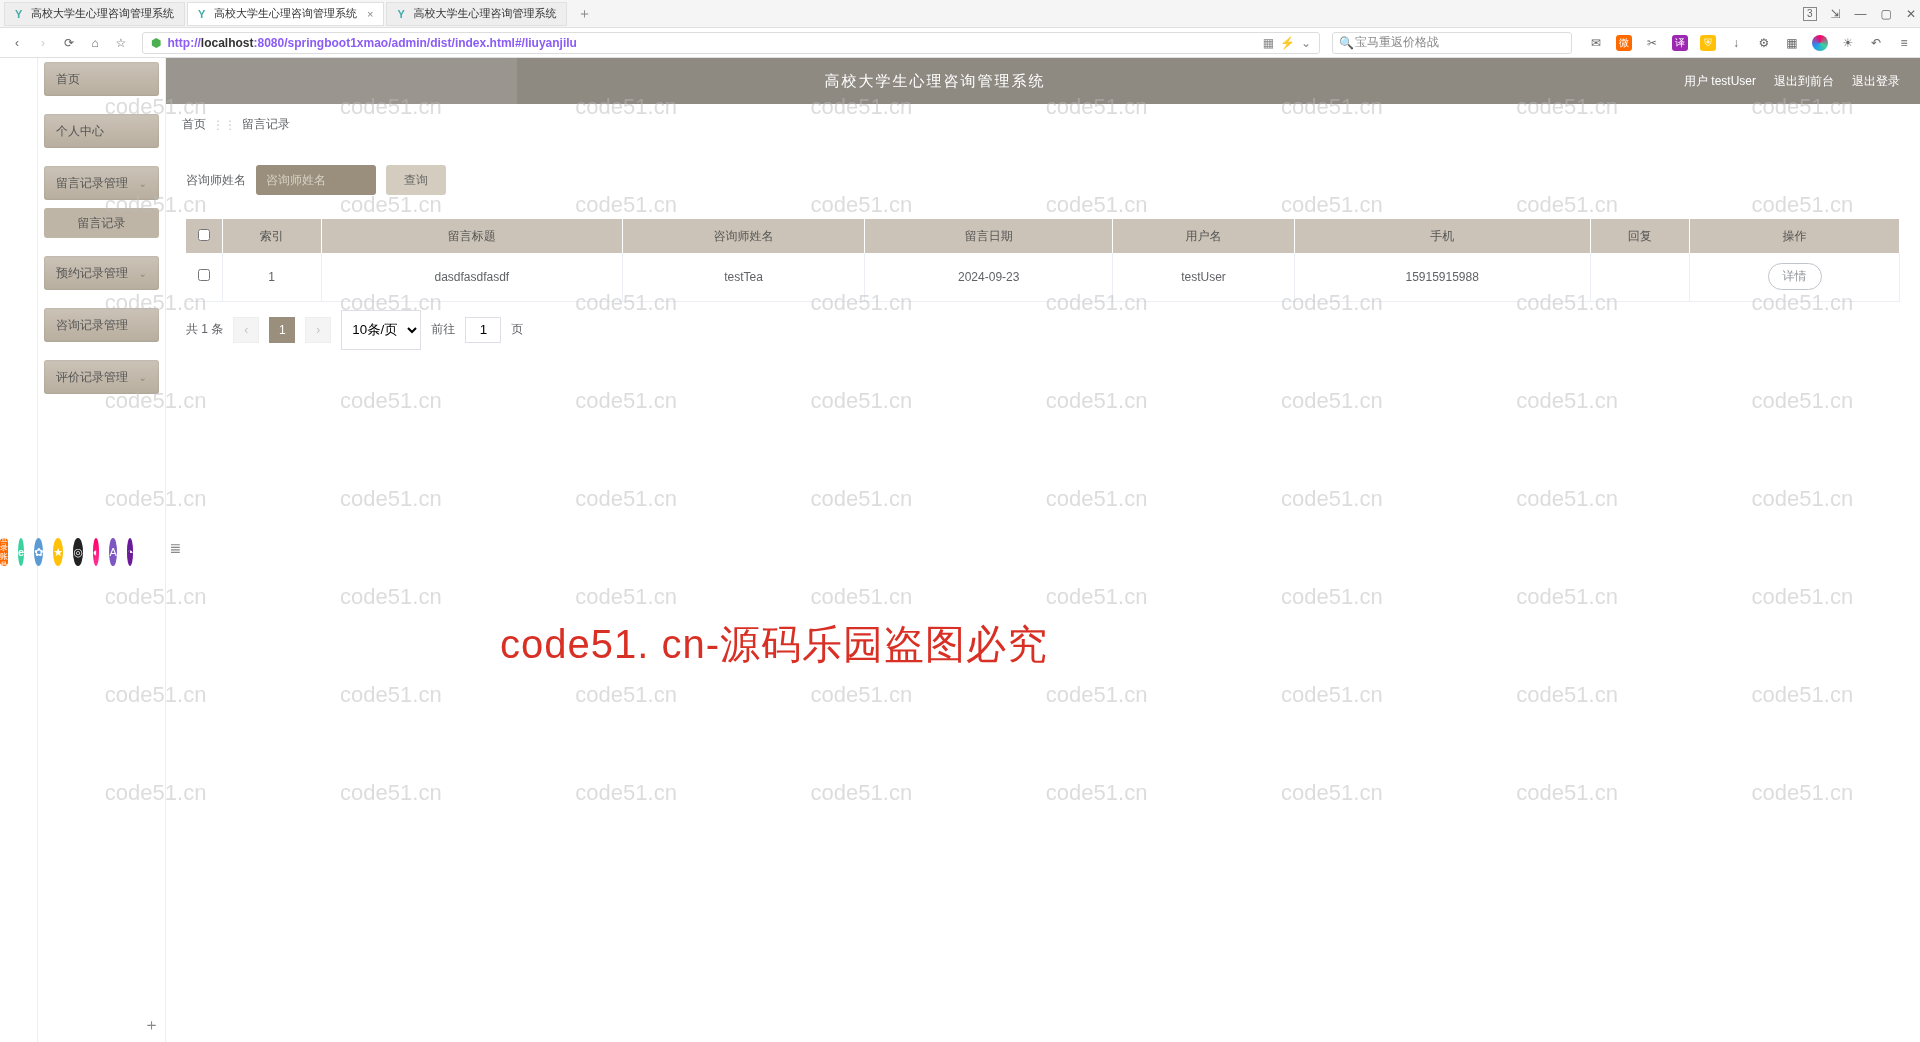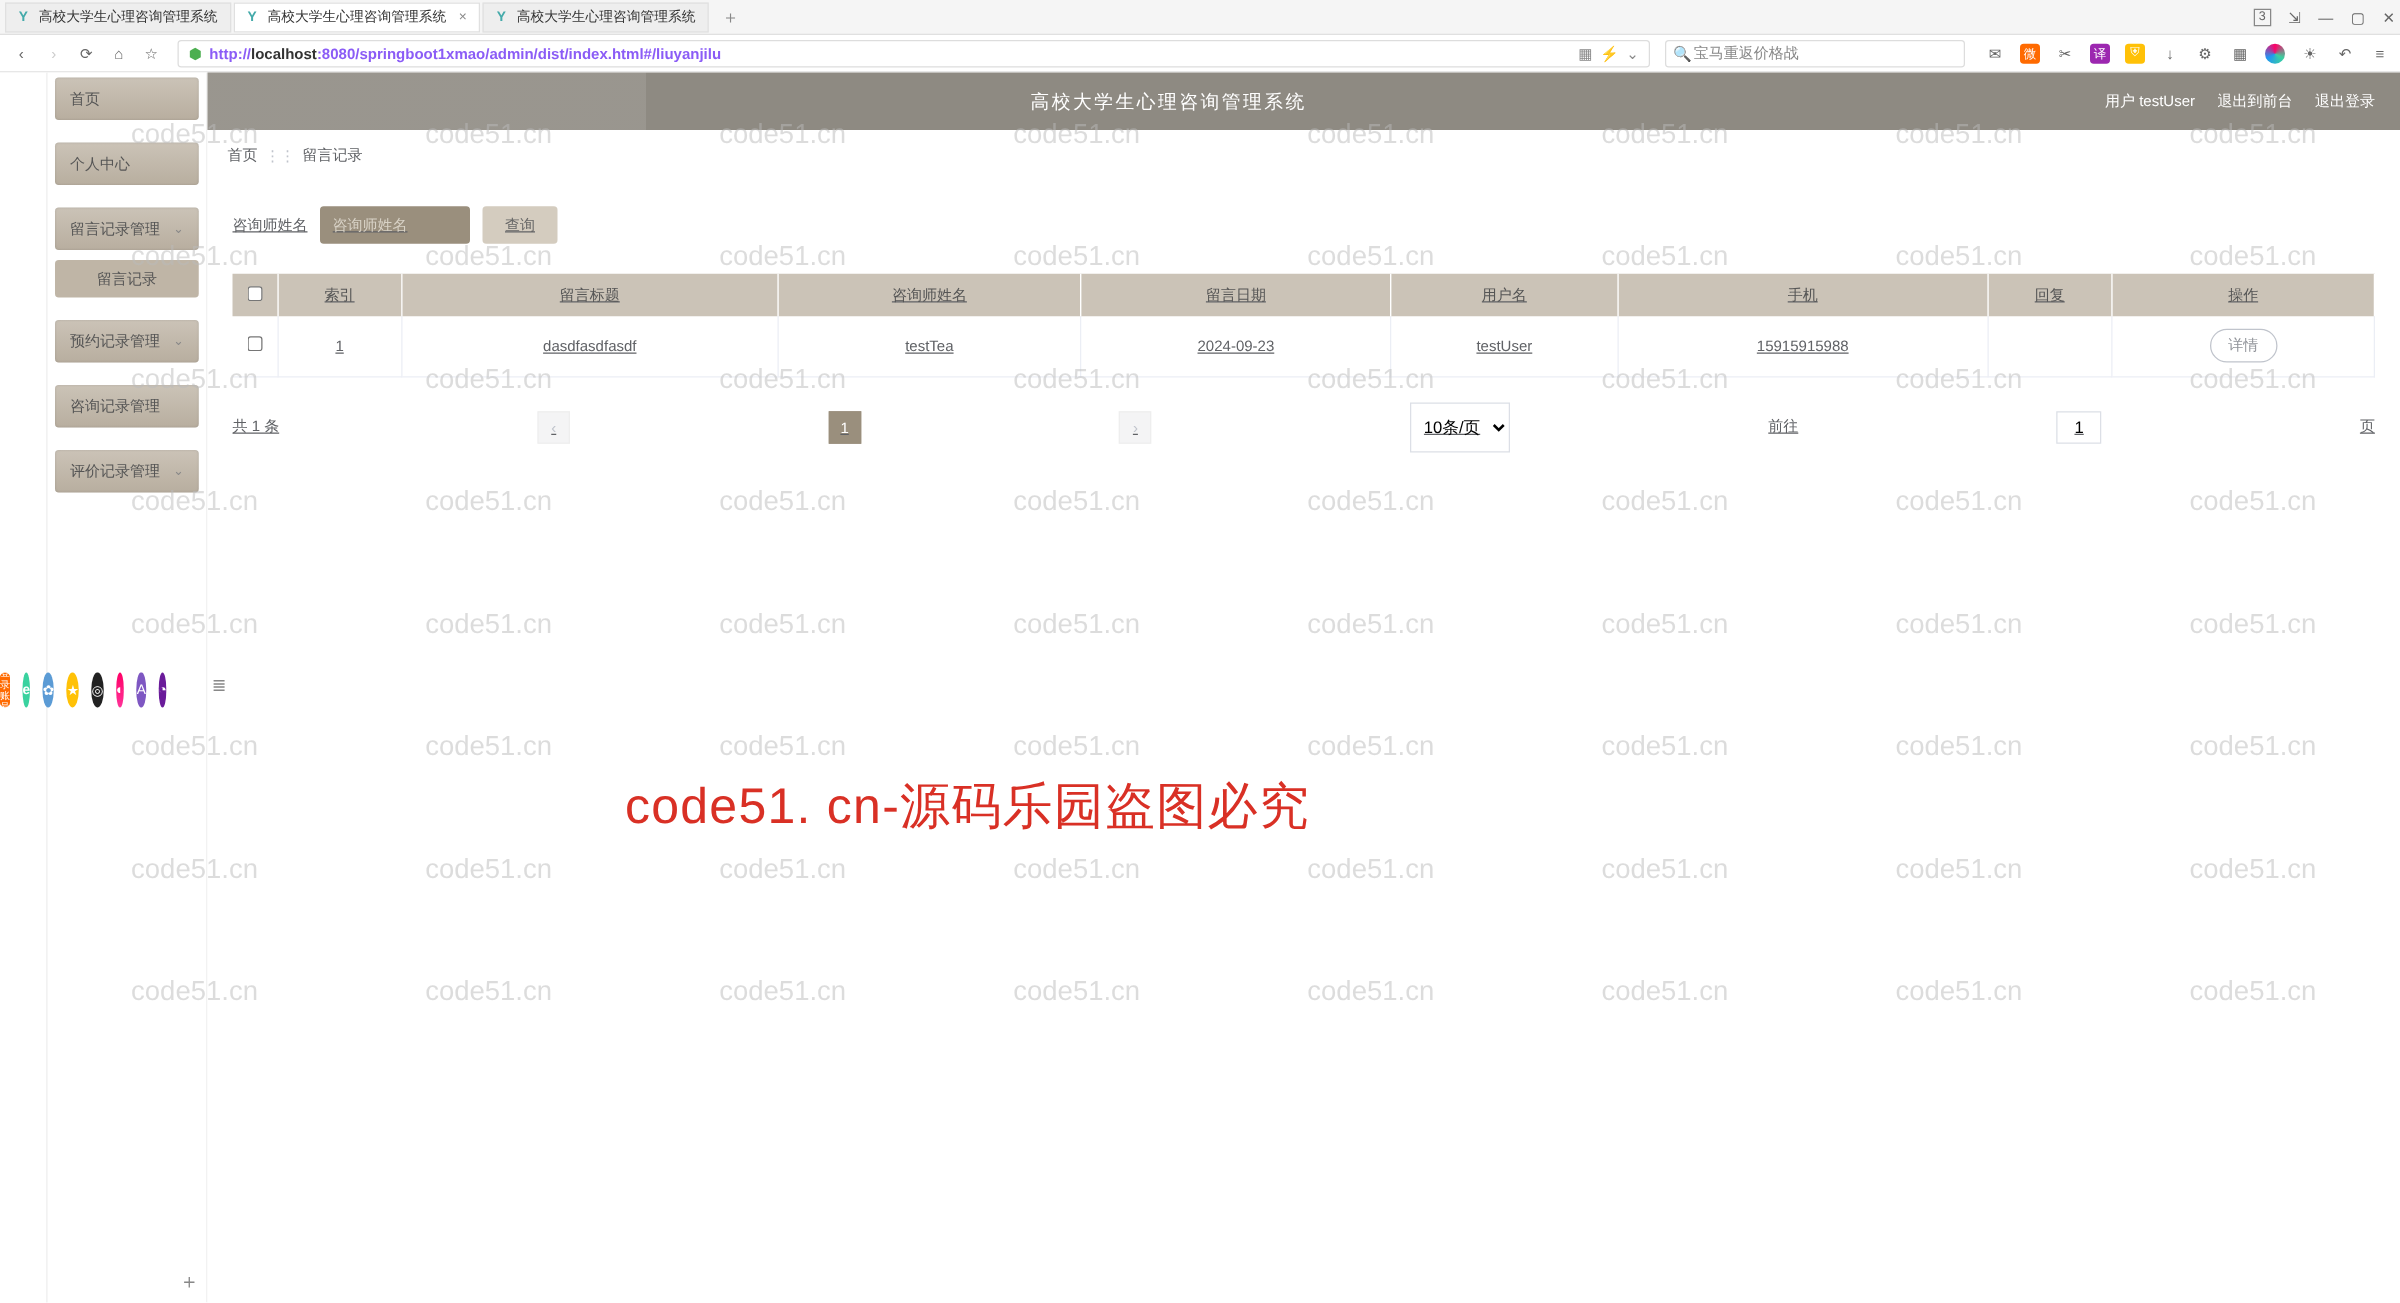--- a/index.html
+++ b/index.html
@@ -56,35 +56,35 @@
 
 .main { flex: 1; background: #fff; min-width: 0; }
 .app-header { height: 46px; background: #8e8a82; background-image: linear-gradient(90deg, rgba(255,255,255,.1) 0 20%, transparent 20% 100%); display: flex; align-items: center; padding: 0 20px; color: #fff; }
 .app-title { margin: 0 auto; font-size: 15px; letter-spacing: 2px; }
 .header-links { display: flex; gap: 18px; font-size: 12px; }
 .header-links span { cursor: pointer; }
 
 .breadcrumb { padding: 12px 16px; font-size: 12px; color: #606266; display: flex; align-items: center; gap: 6px; }
 .breadcrumb .bc-sep { color: #c0c4cc; }
 
-.content { padding: 0 20px 20px 20px; text-decoration: underline; }
+.content { padding: 0 20px 20px 20px; }
 .filter-bar { display: flex; align-items: center; gap: 10px; margin: 20px 0 24px 0; }
 .filter-label { color: #606266; font-size: 12px; }
 .filter-input { width: 120px; height: 30px; background: #9a8f7d; border: none; border-radius: 3px; padding: 0 10px; color: #fff; font-size: 12px; }
 .filter-input::placeholder { color: #d8d2c6; }
 .btn { height: 30px; padding: 0 18px; background: #d4ccbf; border: none; border-radius: 3px; color: #666; font-size: 12px; cursor: pointer; }
 
 .table { width: 100%; border-collapse: collapse; }
 .table th { background: #cbc3b7; color: #555; font-weight: normal; font-size: 12px; height: 34px; border-right: 1px solid #fff; text-align: center; }
 .table td { border-bottom: 1px solid #ebeef5; border-right: 1px solid #ebeef5; height: 48px; text-align: center; font-size: 12px; color: #606266; }
 .table .cb { width: 36px; }
 .table input[type=checkbox] { width: 12px; height: 12px; }
 .detail-btn { padding: 4px 14px; border: 1px solid #c0c4cc; background: #fff; border-radius: 14px; color: #909399; font-size: 12px; cursor: pointer; }
 
-.pagination { display: flex; align-items: center; justify-content: space-between; gap: 10px; margin-top: 20px; font-size: 12px; color: #606266; }
+.pagination { display: flex; align-items: center; justify-content: flex-start; gap: 10px; margin-top: 8px; font-size: 12px; color: #606266; }
 .pg-btn { width: 26px; height: 26px; border: 1px solid #eee; background: #f4f4f5; display: flex; align-items: center; justify-content: center; color: #c0c4cc; cursor: pointer; }
 .pg-btn.active { background: #9a8f7d; color: #fff; border-color: #9a8f7d; }
 .pg-select { height: 40px; border: 1px solid #dcdfe6; padding: 0 6px; background: #fff; }
 .pg-input { width: 36px; height: 26px; border: 1px solid #dcdfe6; text-align: center; }
 
 .watermark-big { position: absolute; bottom: 370px; left: 500px; font-size: 40px; color: #d93025; font-weight: 400; letter-spacing: 1px; z-index: 2; pointer-events: none; }
 .wm-layer { position: absolute; inset: 58px 0 0 38px; pointer-events: none; z-index: 1; overflow: hidden; }
 .wm-row { display: flex; justify-content: space-around; height: 98px; align-items: center; }
 .wm { color: #bbb; font-size: 22px; opacity: .5; }
 

